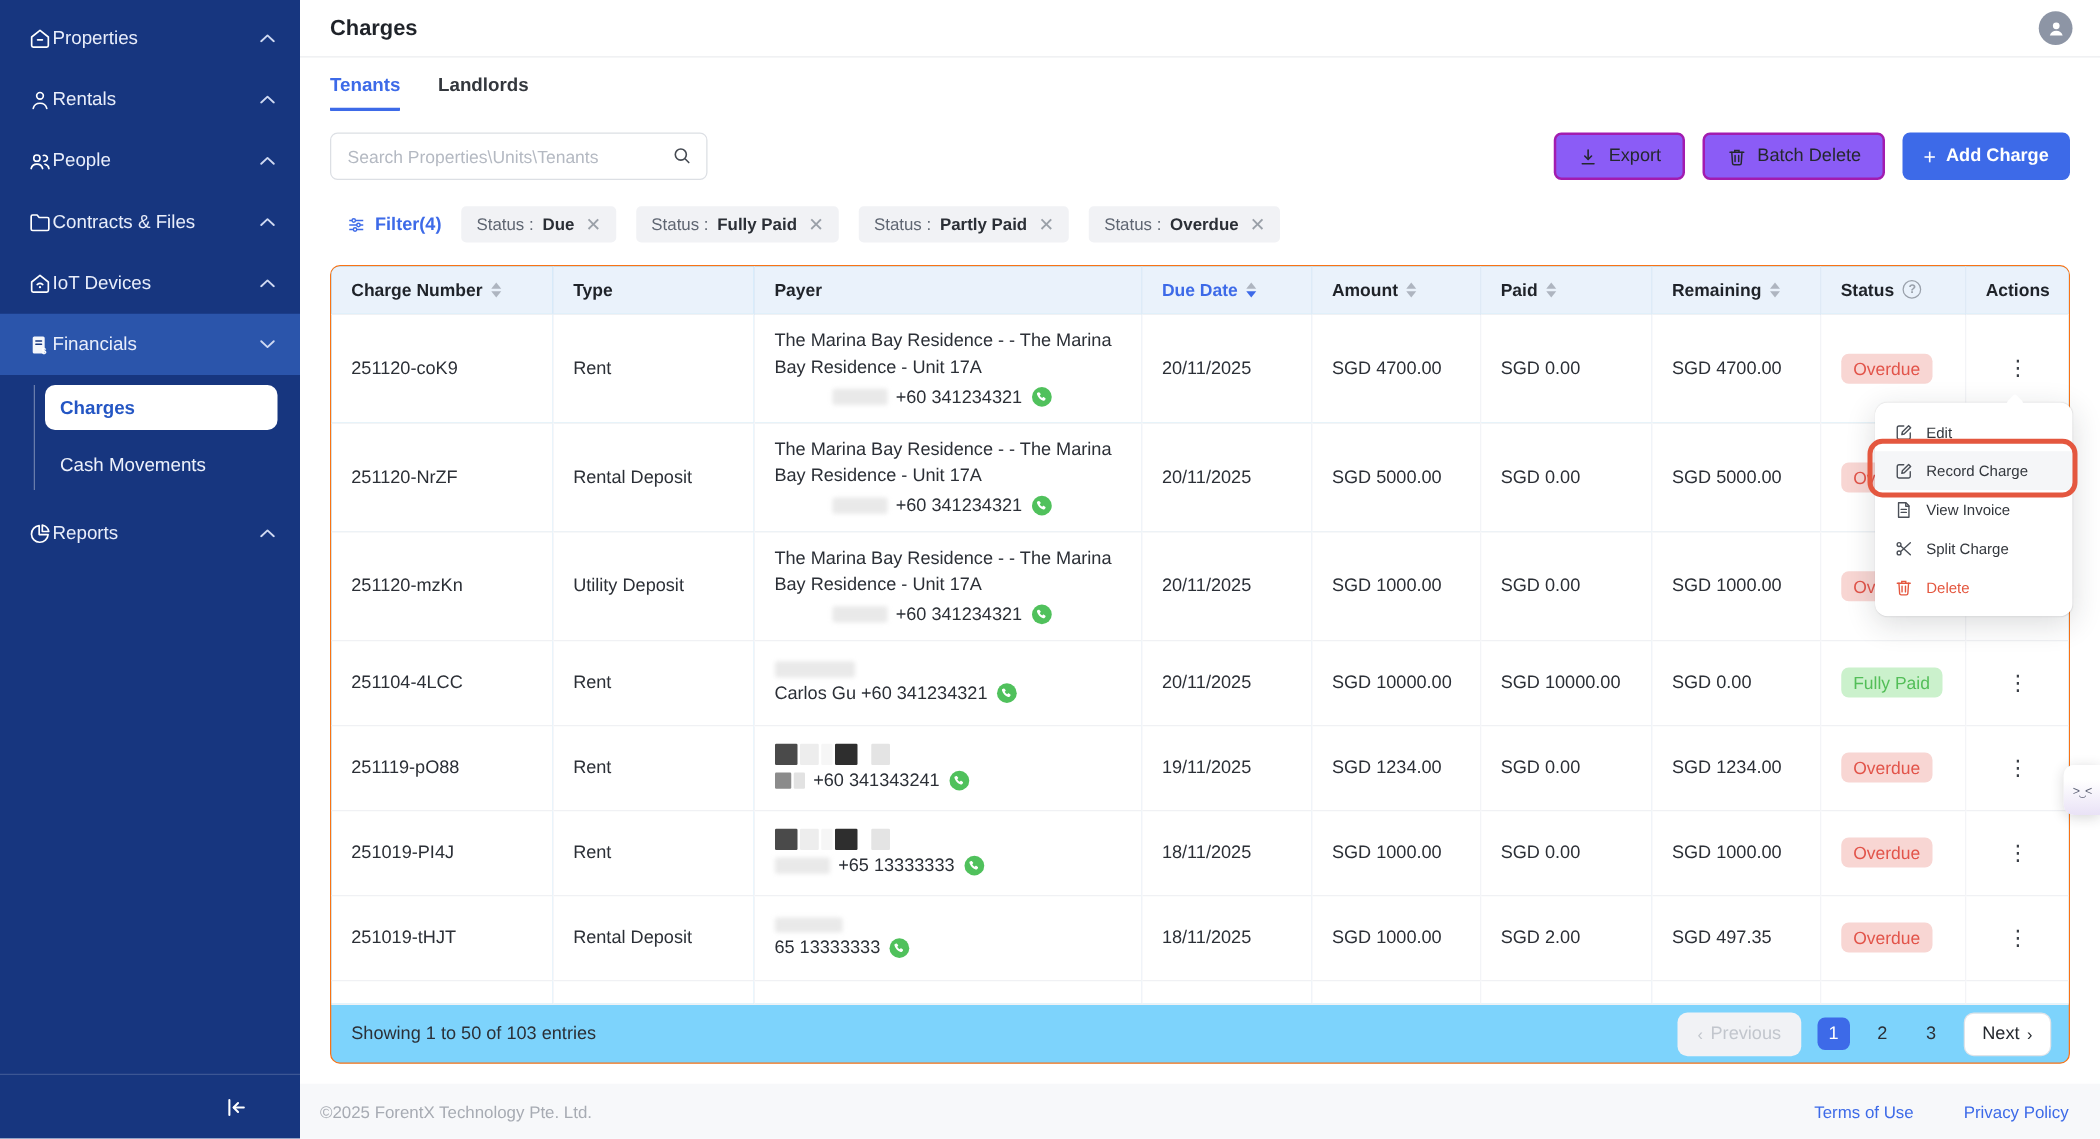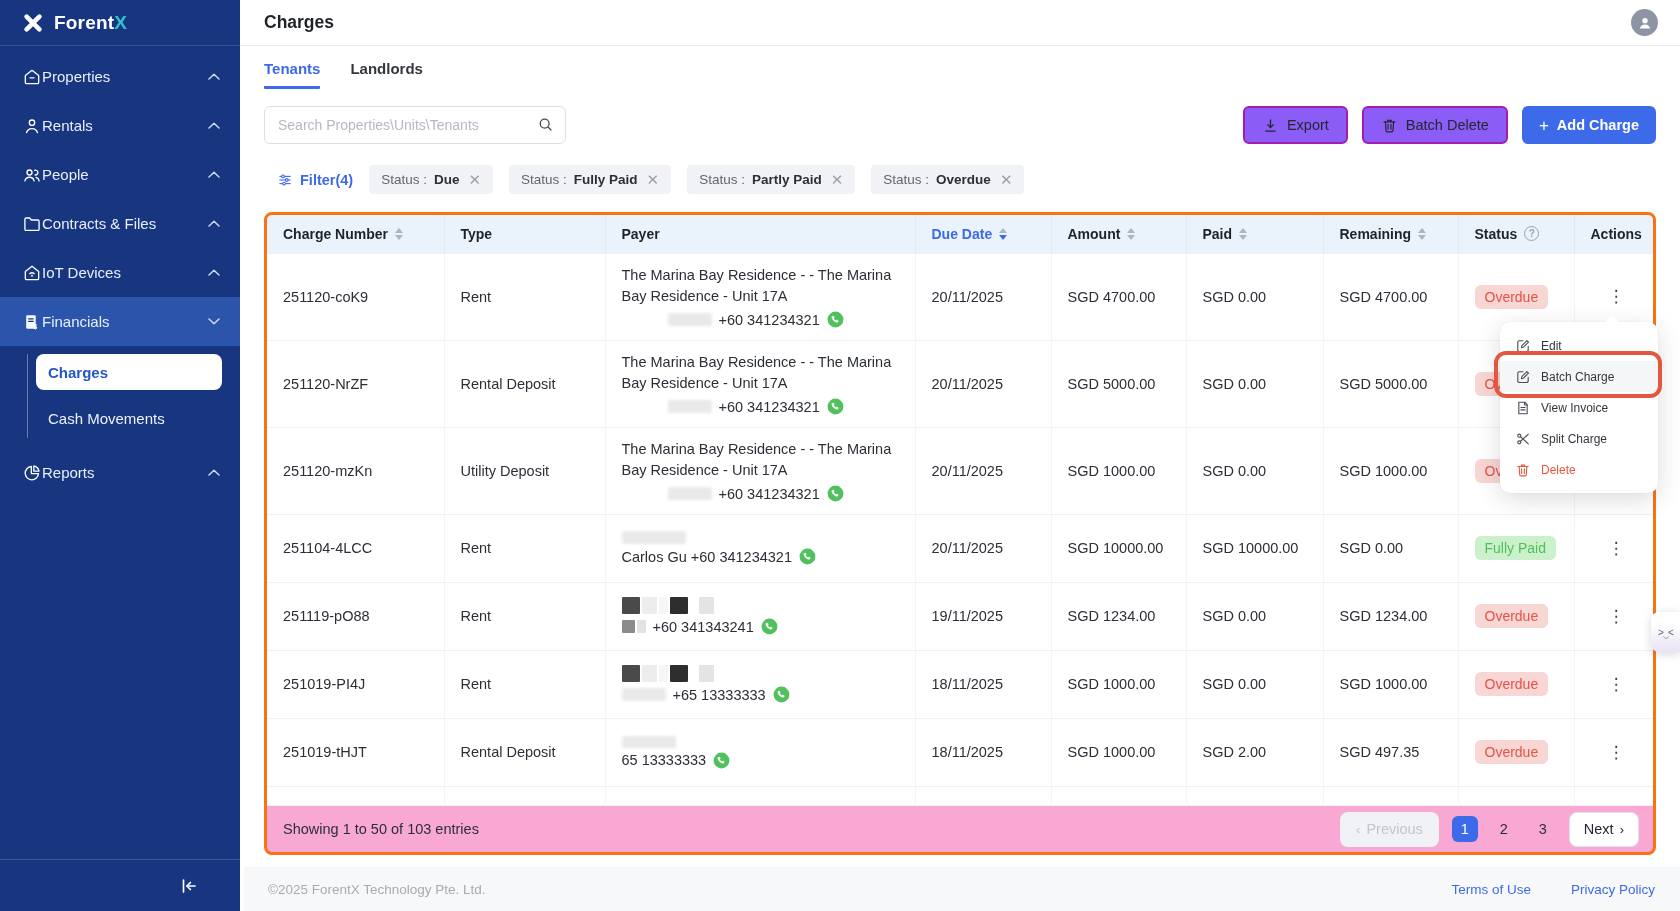--- a/index.html
+++ b/index.html
@@ -59,21 +59,21 @@
 
   .filter-row { margin-top:21px; display:flex; align-items:center; gap:16px; }
   .filter-trigger { display:inline-flex; align-items:center; gap:7px; color:var(--accent); font-size:14.5px; font-weight:600; cursor:pointer; padding-left:13px; }
   .filter-trigger svg { width:16px; height:16px; }
   .chip { display:inline-flex; align-items:center; gap:7px; background:#F1F2F5; border-radius:4px; height:29px; padding:0 12px; font-size:13.5px; }
   .chip-k { color:#5F6672; }
   .chip-v { color:#2B2F36; font-weight:700; }
   .chip-x { color:#9aa0a8; font-size:15px; cursor:pointer; margin-left:2px; }
 
   
-  .table-card { margin-top:18px; width:1392px; border:3px solid #f97316; border-radius:8px; overflow:hidden; background:#f9a8d4; }
+  .table-card { margin-top:18px; width:1392px; border:1px solid #f97316; border-radius:8px; overflow:hidden; background:#7dd3fc; }
   table { width:100%; border-collapse:collapse; table-layout:fixed; }
   th { height:38px; background:var(--thead-bg); text-align:left; font-size:14px; font-weight:700; color:#1F2329;
        padding:0 8px 0 16px; border-right:1px solid #DFEAF6; }
   th:last-child { border-right:none; }
   .th-in { display:flex; align-items:center; }
   th.accent .th-label { color:var(--accent); }
   .sort { display:inline-flex; flex-direction:column; gap:2.5px; margin-left:7px; cursor:pointer; }
   .sort .up { width:0; height:0; border-left:4px solid transparent; border-right:4px solid transparent; border-bottom:5px solid #AEB5C0; }
   .sort .dn { width:0; height:0; border-left:4px solid transparent; border-right:4px solid transparent; border-top:5px solid #AEB5C0; }
   .sort.desc .dn { border-top-color:var(--accent); }
@@ -106,21 +106,21 @@
   .table-foot { height:47px; display:flex; align-items:center; padding:0 14px 0 16px; border-top:1px solid #F0F1F4; }
   .pg-summary { font-size:14.5px; color:#2B2F36; flex:1; }
   .pager { display:flex; align-items:center; gap:13px; }
   .pg-prev { height:35px; padding:0 16px; background:#F1F2F5; color:#C2C6CD; border-radius:8px; font-size:14.5px; display:flex; align-items:center; gap:6px; cursor:default; }
   .pg-page { min-width:26px; height:26px; border-radius:6px; font-size:14.5px; color:#2B2F36; display:flex; align-items:center; justify-content:center; cursor:pointer; background:none; border:none; }
   .pg-page.active { background:var(--accent); color:#fff; }
   .pg-next { height:35px; padding:0 14px; background:#fff; border:1px solid #E0E3E8; border-radius:8px; font-size:14.5px; color:#24282e; display:flex; align-items:center; gap:6px; cursor:pointer; }
   .pg-chev { font-size:13px; }
 
   
-  .footer { position:absolute; left:244px; right:0; bottom:0; height:44px; background:#F7F8FA; display:flex; align-items:center; padding:0 25px 0 24px; }
+  .footer { position:absolute; left:232px; right:0; bottom:0; height:44px; background:#F7F8FA; display:flex; align-items:center; padding:0 25px 0 24px; }
   .copyright { font-size:13.5px; color:#A7ABB3; flex:1; }
   .footer-links { display:flex; gap:40px; }
   .footer-link { font-size:13.5px; color:var(--accent); cursor:pointer; text-decoration:none; }
 
   
   .ctx-menu { position:absolute; left:1260px; top:322px; width:158px; background:#fff; border-radius:10px;
               box-shadow:0 6px 24px rgba(31,35,41,.16), 0 0 1px rgba(31,35,41,.12); padding:8px 0; z-index:50; }
   .ctx-arrow { position:absolute; top:-5px; left:107px; width:10px; height:10px; background:#fff; transform:rotate(45deg); border-radius:2px; }
   .menu-item { height:31px; display:flex; align-items:center; gap:10px; padding:0 15px; font-size:12px; color:#33373D; cursor:pointer; }
   .menu-item .mi-icon { width:16px; height:16px; display:inline-flex; color:#4a4f57; }
@@ -135,30 +135,20 @@
   .float-widget { position:absolute; right:0; top:612px; width:29px; height:40px; background:linear-gradient(180deg,#ffffff 30%,#E9E2F6);
                   border-radius:8px 0 0 8px; box-shadow:0 2px 10px rgba(31,35,41,.18); display:flex; align-items:center; justify-content:center;
                   font-size:10px; color:#5b5f74; letter-spacing:-1px; z-index:40; cursor:pointer; }
 </style>
 </head>
 <body>
 
 <div class="screen" style="--accent: #3D6AE8; --sidebar-bg: #17367F; --sidebar-active: #2B55AB; --brand-teal: #2FC2CE; --danger: #E4573F; --overdue-text: #E2544A; --overdue-bg: #F8D6D3; --paid-text: #53BE58; --paid-bg: #CBF1CC; --table-header-bg: #EAF2FB;">
 
   <aside class="sidebar">
-    <div class="logo-row">
-      <span class="logo-mark">
-        <svg viewBox="0 0 24 24">
-          <path d="M5 5 L19 19" stroke="#fff" stroke-width="5" stroke-linecap="round"></path>
-          <path d="M19 5 L14.2 9.8" stroke="#fff" stroke-width="5" stroke-linecap="round"></path>
-          <path d="M9.8 14.2 L5 19" stroke="#fff" stroke-width="5" stroke-linecap="round"></path>
-        </svg>
-      </span>
-      <span class="logo-text"><span>Forent</span><span class="bx">X</span></span>
-    </div>
     <nav class="nav" id="sidebar-nav">
         <div class="nav-item ">
     <span class="nav-icon">
             <svg viewBox="0 0 24 24" fill="none" stroke="currentColor" stroke-width="1.6" stroke-linejoin="round">
               <path d="M4 10.3 12 4l8 6.3v8.2a1.5 1.5 0 0 1-1.5 1.5h-13A1.5 1.5 0 0 1 4 18.5z"></path>
               <path d="M9.7 13h4.6" stroke-linecap="round"></path>
             </svg>
           </span>
     <span class="nav-label">Properties</span>
     <span class="nav-chevron up">
@@ -676,21 +666,21 @@
           </span>
     <span>Edit</span>
   </div>
         <div class="menu-item hl ">
     <span class="mi-icon">
             <svg viewBox="0 0 20 20" fill="none" stroke="currentColor" stroke-width="1.4" stroke-linecap="round" stroke-linejoin="round">
               <path d="M16.5 10.5V15a1.8 1.8 0 0 1-1.8 1.8H5.3A1.8 1.8 0 0 1 3.5 15V5.3a1.8 1.8 0 0 1 1.8-1.8H10"></path>
               <path d="m8.6 9.5 6.3-6.3 2 2-6.4 6.3-2.4.5z"></path>
             </svg>
           </span>
-    <span>Batch Charge</span>
+    <span>Record Charge</span>
   </div>
         <div class="menu-item  ">
     <span class="mi-icon">
             <svg viewBox="0 0 20 20" fill="none" stroke="currentColor" stroke-width="1.4" stroke-linecap="round" stroke-linejoin="round">
               <path d="M4.8 2.8h7.4l3 3v11.4H4.8z"></path>
               <path d="M12 3v3.2h3.2"></path>
               <path d="M7.4 9.4h5.2M7.4 12.4h5.2"></path>
             </svg>
           </span>
     <span>View Invoice</span>

